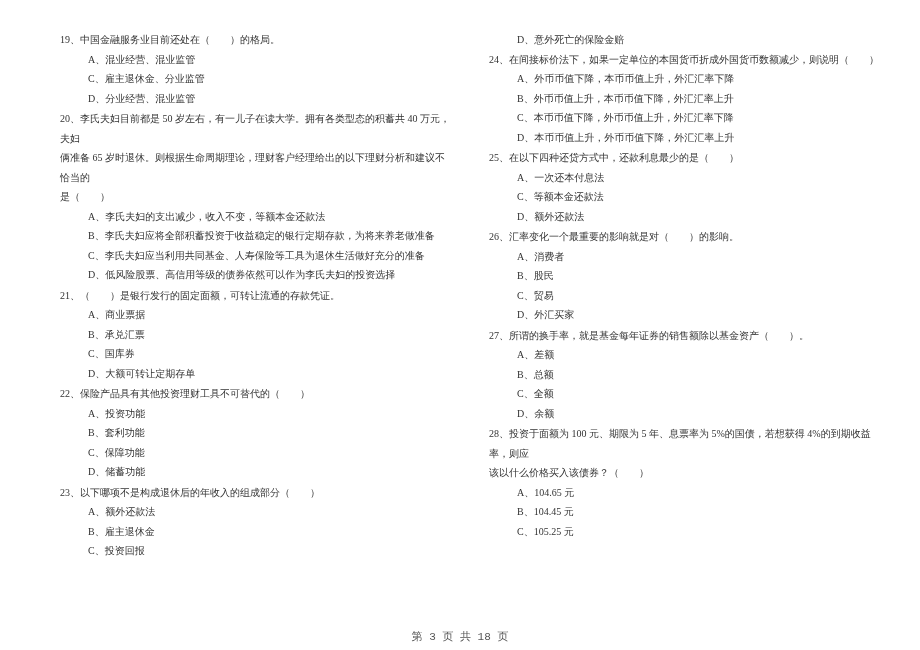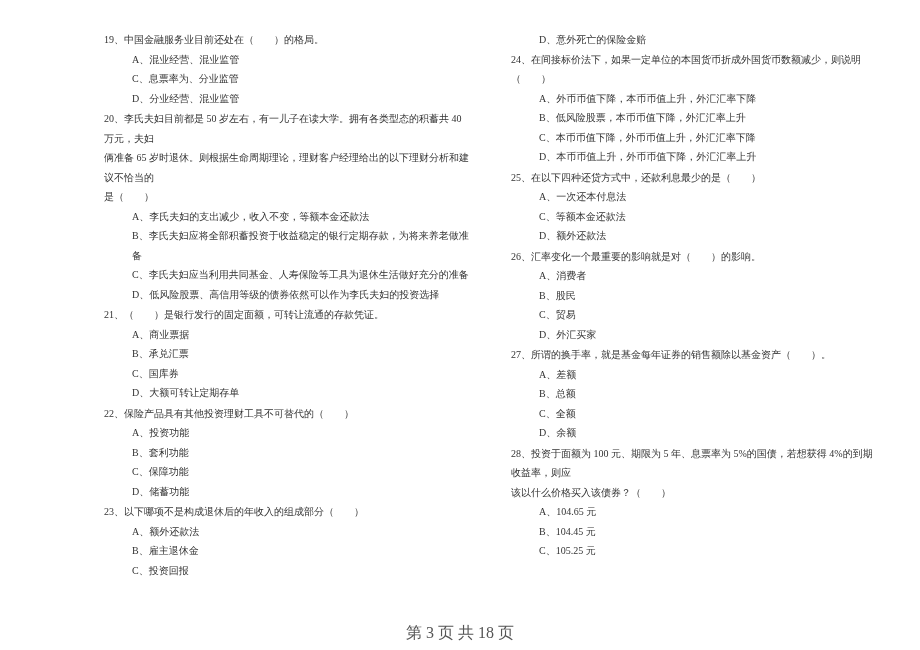--- a/index.html
+++ b/index.html
@@ -13,21 +13,20 @@
       background: #fff;
       font-family: "SimSun", "宋体", serif;
       font-size: 10px;
       color: #333;
       padding: 30px 40px 20px 60px;
       position: relative;
     }
     .columns {
       display: flex;
       gap: 38px;
-      margin-left: 44px;
     }
     .col {
       flex: 1;
       line-height: 1.95;
     }
     .question {
       margin-bottom: 1px;
     }
     .q-text {
       text-indent: 0;
@@ -37,33 +36,34 @@
     }
     .option {
       padding-left: 28px;
     }
     .footer {
       position: absolute;
       bottom: 6px;
       left: 0;
       right: 0;
       text-align: center;
-      font-size: 16px;
+      font-size: 11px;
       color: #555;
+      font-family: Liberation Mono, monospace;
     }
   </style>
 </head>
 <body>
 
 <div class="columns">
   <div class="col">
     <div class="question">
       <div class="q-text">19、中国金融服务业目前还处在（　　）的格局。</div>
       <div class="option">A、混业经营、混业监管</div>
-      <div class="option">C、息票率为、分业监管</div>
+      <div class="option">C、雇主退休金、分业监管</div>
       <div class="option">D、分业经营、混业监管</div>
     </div>
     <div class="question">
       <div class="q-text">20、李氏夫妇目前都是 50 岁左右，有一儿子在读大学。拥有各类型态的积蓄共 40 万元，夫妇</div>
       <div class="q-cont">俩准备 65 岁时退休。则根据生命周期理论，理财客户经理给出的以下理财分析和建议不恰当的</div>
       <div class="q-cont">是（　　）</div>
       <div class="option">A、李氏夫妇的支出减少，收入不变，等额本金还款法</div>
       <div class="option">B、李氏夫妇应将全部积蓄投资于收益稳定的银行定期存款，为将来养老做准备</div>
       <div class="option">C、李氏夫妇应当利用共同基金、人寿保险等工具为退休生活做好充分的准备</div>
       <div class="option">D、低风险股票、高信用等级的债券依然可以作为李氏夫妇的投资选择</div>
@@ -88,21 +88,21 @@
       <div class="option">B、雇主退休金</div>
       <div class="option">C、投资回报</div>
     </div>
   </div>
 
   <div class="col">
     <div class="option">D、意外死亡的保险金赔</div>
     <div class="question">
       <div class="q-text">24、在间接标价法下，如果一定单位的本国货币折成外国货币数额减少，则说明（　　）</div>
       <div class="option">A、外币币值下降，本币币值上升，外汇汇率下降</div>
-      <div class="option">B、低风险股票，本币币值下降，外汇汇率上升</div>
+      <div class="option">B、外币币值上升，本币币值下降，外汇汇率上升</div>
       <div class="option">C、本币币值下降，外币币值上升，外汇汇率下降</div>
       <div class="option">D、本币币值上升，外币币值下降，外汇汇率上升</div>
     </div>
     <div class="question">
       <div class="q-text">25、在以下四种还贷方式中，还款利息最少的是（　　）</div>
       <div class="option">A、一次还本付息法</div>
       <div class="option">C、等额本金还款法</div>
       <div class="option">D、额外还款法</div>
     </div>
     <div class="question">

